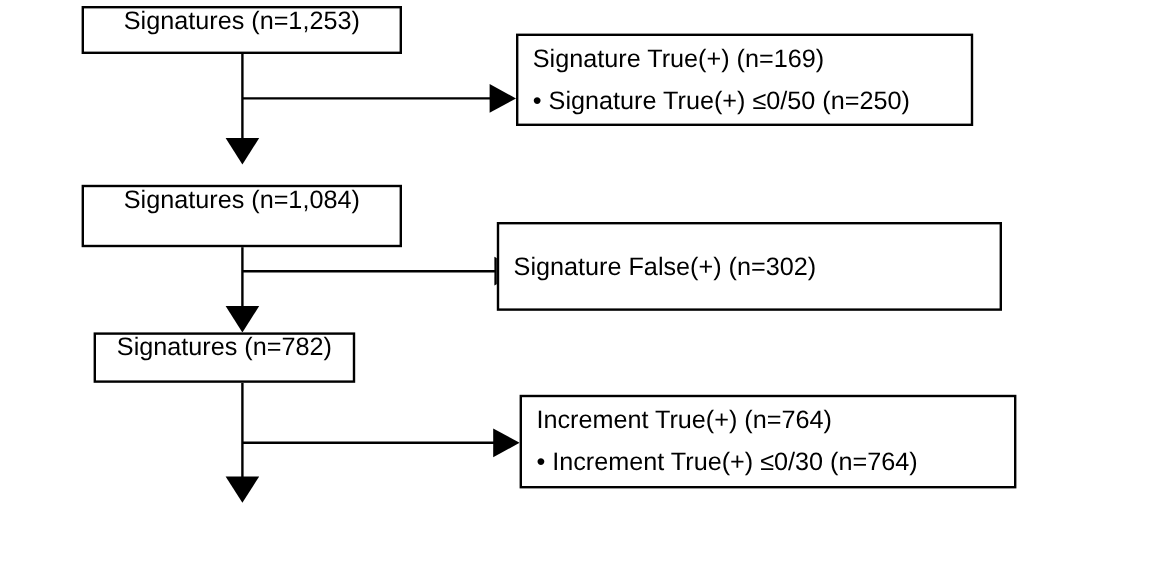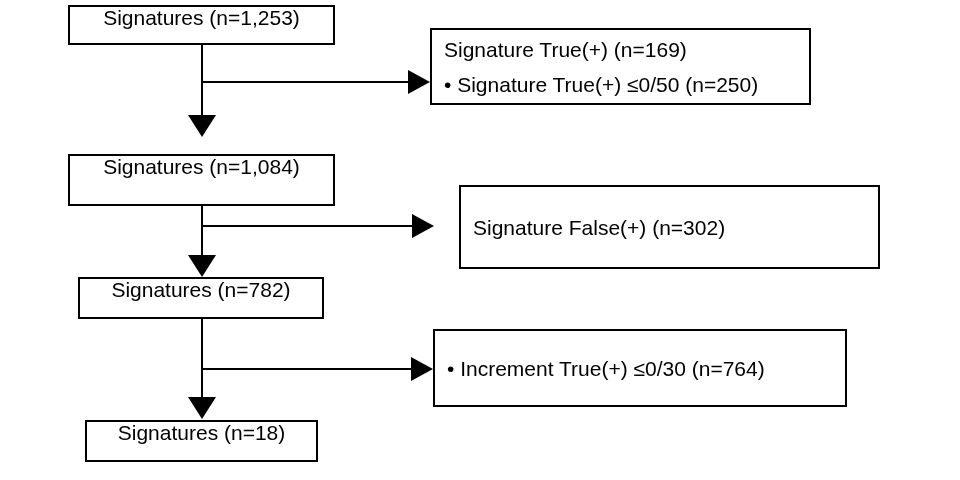--- a/index.html
+++ b/index.html
@@ -42,25 +42,25 @@
     padding-left: 12px;
     padding-right: 6px;
   }
   .exclusion-box .line {
     line-height: 35px;
     white-space: nowrap;
   }
   
   #flow-box-0 { left: 68px;  top: 5px;   width: 267px; height: 40px; }
   #flow-box-1 { left: 68px;  top: 138px; width: 267px; height: 52px; margin-top: 16px; }
-  #flow-box-2 { left: 78px;  top: 277px; width: 246px; height: 42px; }
+  #flow-box-2 { left: 78px;  top: 277px; width: 218px; height: 42px; }
   #flow-box-3 { left: 85px;  top: 420px; width: 233px; height: 42px; }
   
   #exclusion-box-0 { left: 430px; top: 28px;  width: 381px; height: 77px; }
-  #exclusion-box-1 { left: 459px; top: 185px; width: 421px; height: 84px; }
+  #exclusion-box-1 { left: 414px; top: 185px; width: 421px; height: 74px; }
   #exclusion-box-2 { left: 433px; top: 329px; width: 414px; height: 78px; }
 </style>
 </head>
 <body>
 
 <div id="canvas">
 
   <svg id="connectors" viewBox="0 0 960 480" xmlns="http://www.w3.org/2000/svg">
 
     <line x1="202" y1="45" x2="202" y2="117" stroke="#000" stroke-width="2"></line>
@@ -87,30 +87,28 @@
   </div>
 
   <div class="box flow-box" id="flow-box-1">
     <span>Signatures (n=1,084)</span>
   </div>
 
   <div class="box flow-box" id="flow-box-2">
     <span>Signatures (n=782)</span>
   </div>
 
-  <div class="box flow-box" id="flow-box-3">
-    <span>Signatures (n=18)</span>
-  </div>
 
   <div class="box exclusion-box" id="exclusion-box-0">
     <div class="line">Signature True(+) (n=169)</div>
     <div class="line">• Signature True(+) ≤0/50 (n=250)</div>
   </div>
 
   <div class="box exclusion-box" id="exclusion-box-1">
     <div class="line">Signature False(+) (n=302)</div>
   </div>
 
   <div class="box exclusion-box" id="exclusion-box-2">
+    <div class="line">Increment True(+) (n=764)</div>
     <div class="line">• Increment True(+) ≤0/30 (n=764)</div>
   </div>
 
 </div>
 
 </body></html>

